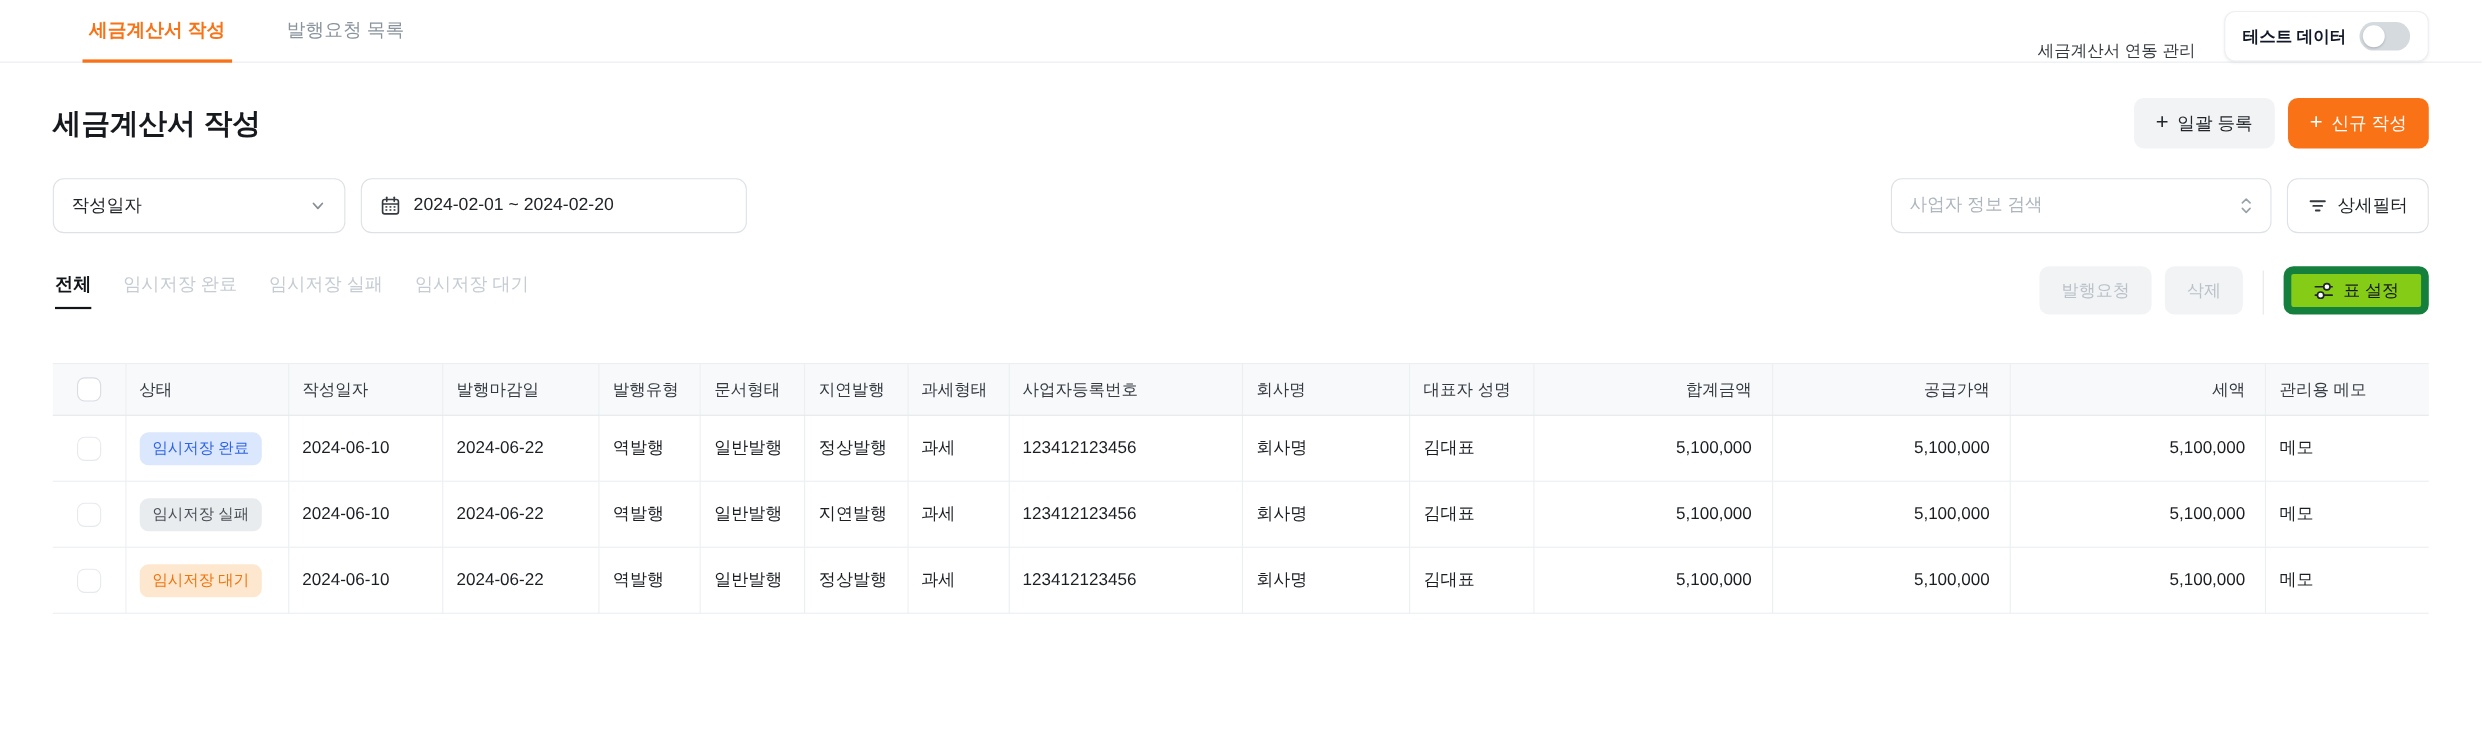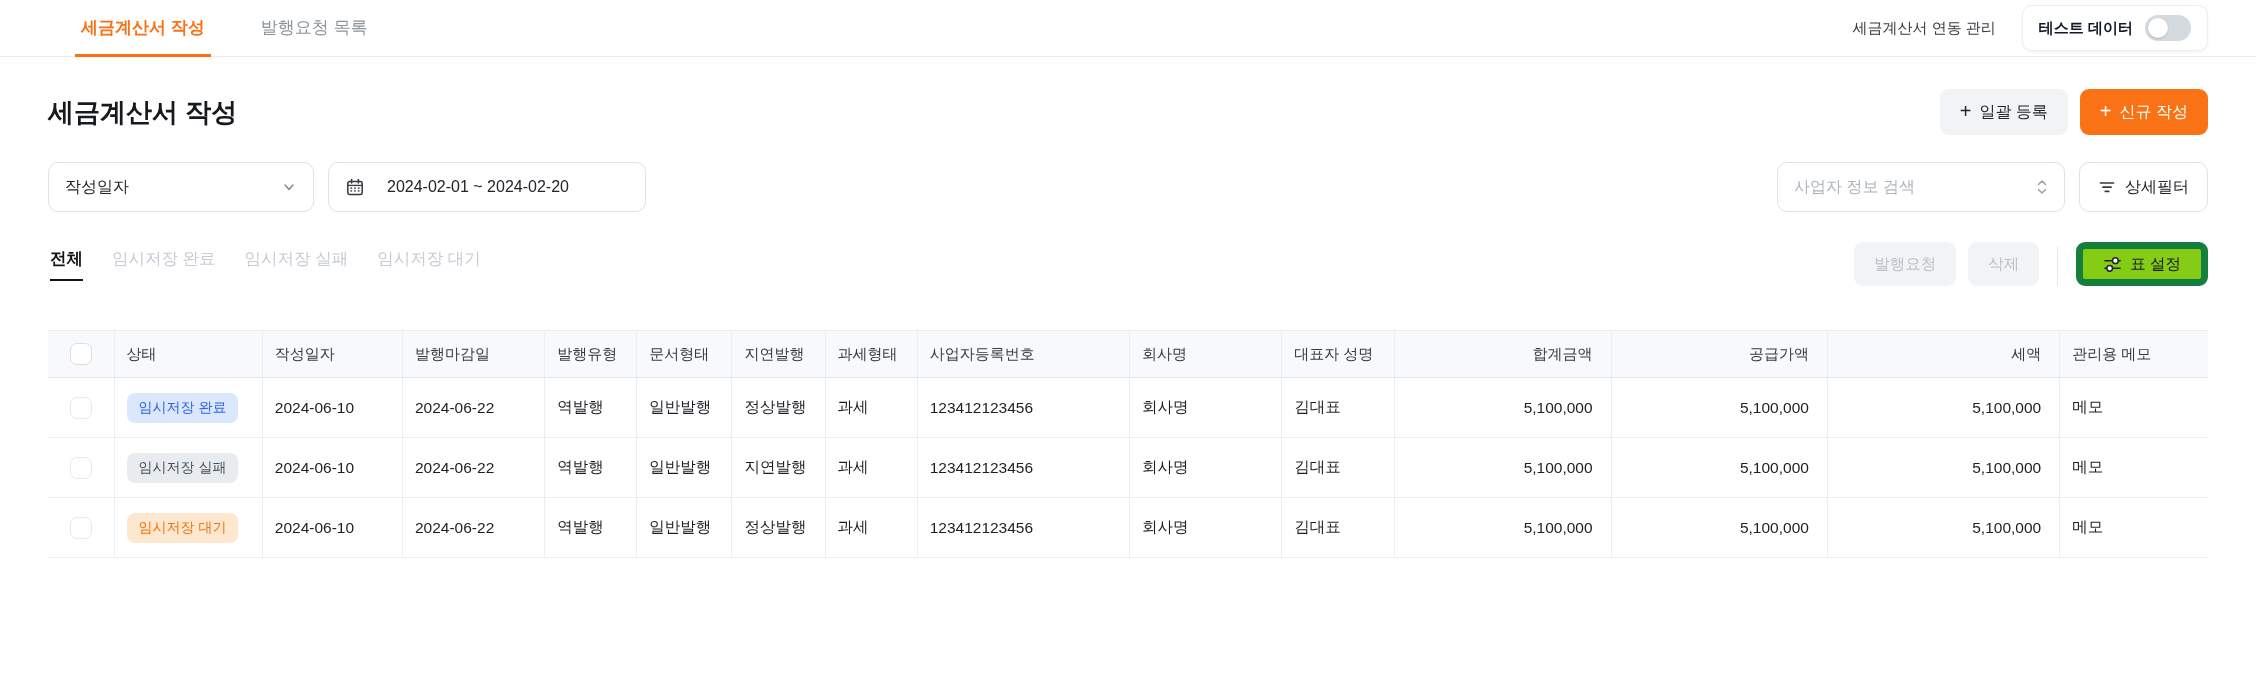--- a/index.html
+++ b/index.html
@@ -10,21 +10,21 @@
   }
   .page { width:2256px; height:686px; background:#fff; }
 
   
   .topbar { height:57px; border-bottom:1px solid #E9ECEF; background:#fff; }
   .topnav { height:100%; padding:0 48px; display:flex; justify-content:space-between; align-items:stretch; }
   .topnav-tabs { display:flex; gap:44px; padding-left:27px; }
   .toptab { display:flex; align-items:center; font-size:17px; font-weight:500;
     color:#8A939D; cursor:pointer; border-bottom:3px solid transparent; padding:0 6px; margin-bottom:-1px; }
   .toptab.active { color:var(--accent); font-weight:700; border-bottom-color:var(--accent); }
-  .topnav-right { display:flex; align-items:center; gap:26px; }
+  .topnav-right { display:flex; align-items:flex-end; gap:26px; }
   .integration-link { font-size:15px; font-weight:500; color:#343A40; cursor:pointer; }
   .test-pill { display:flex; align-items:center; gap:12px; background:#fff; border:1px solid #ECEEF1;
     border-radius:10px; padding:9px 16px; box-shadow:0 1px 3px rgba(20,30,40,.06); }
   .test-pill-label { font-size:15px; font-weight:700; color:#111827; }
   .toggle { width:46px; height:26px; border-radius:13px; background:#D5DADF; position:relative; cursor:pointer; }
   .toggle .knob { position:absolute; left:3px; top:3px; width:20px; height:20px; border-radius:50%;
     background:#fff; box-shadow:0 1px 2px rgba(0,0,0,.18); }
 
   
   .content { padding:0 48px; }
@@ -40,22 +40,22 @@
   .btn-orange { background:var(--accent); color:#fff; }
   .btn-outline { background:#84cc16; border:7px solid #15803d; color:#16191D; }
   .btn-disabled { background:#F1F3F5; color:#BAC1C9; cursor:default; }
 
   .filter-row { margin-top:27px; display:flex; justify-content:space-between; align-items:center; }
   .filter-left, .filter-right { display:flex; gap:14px; align-items:center; }
   .control { height:50px; background:#fff; border:1px solid #DEE2E6; border-radius:10px;
     display:inline-flex; align-items:center; font-size:16px; color:#212529; cursor:pointer;
     font-family:inherit; }
   .select-control { width:266px; padding:0 16px; justify-content:space-between; }
-  .date-control { width:318px; padding:12px 16px; gap:22px; font-weight:500; }
-  .search-box { width:288px; padding:0 14px 0 16px; justify-content:space-between; gap:8px; }
+  .date-control { width:351px; padding:12px 16px; gap:11px; font-weight:500; }
+  .search-box { width:346px; padding:0 14px 0 16px; justify-content:space-between; gap:8px; }
   .search-box input { border:none; outline:none; font-size:16px; flex:1; min-width:0;
     font-family:inherit; color:#212529; background:transparent; }
   .search-box input::placeholder { color:#ADB5BD; }
   .detail-filter { padding:0 18px; gap:9px; font-weight:500; }
   .icon { flex:0 0 auto; display:block; }
 
   .status-row { margin-top:30px; display:flex; justify-content:space-between; align-items:center; }
   .status-tabs { display:flex; gap:29px; padding-left:2px; }
   .status-tab { font-size:16.5px; font-weight:500; color:#C6CCD4; cursor:pointer; padding-bottom:9px;
     border-bottom:2.5px solid transparent; }

